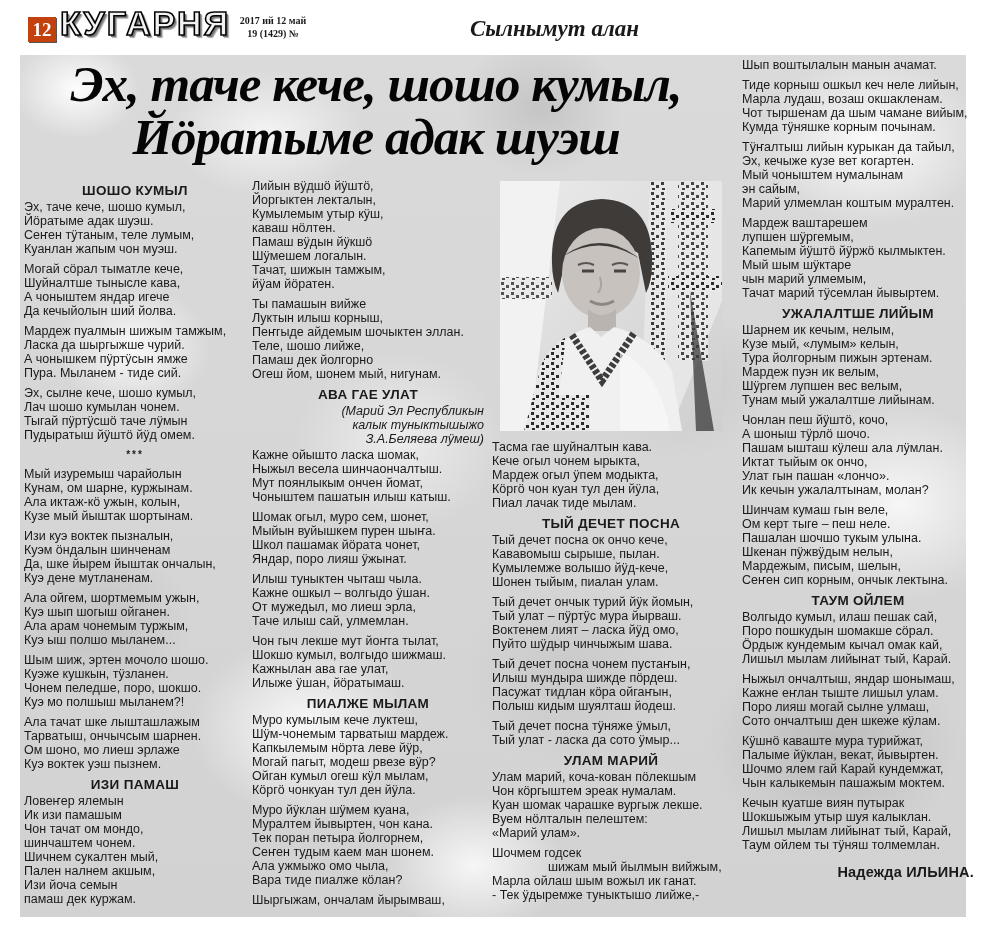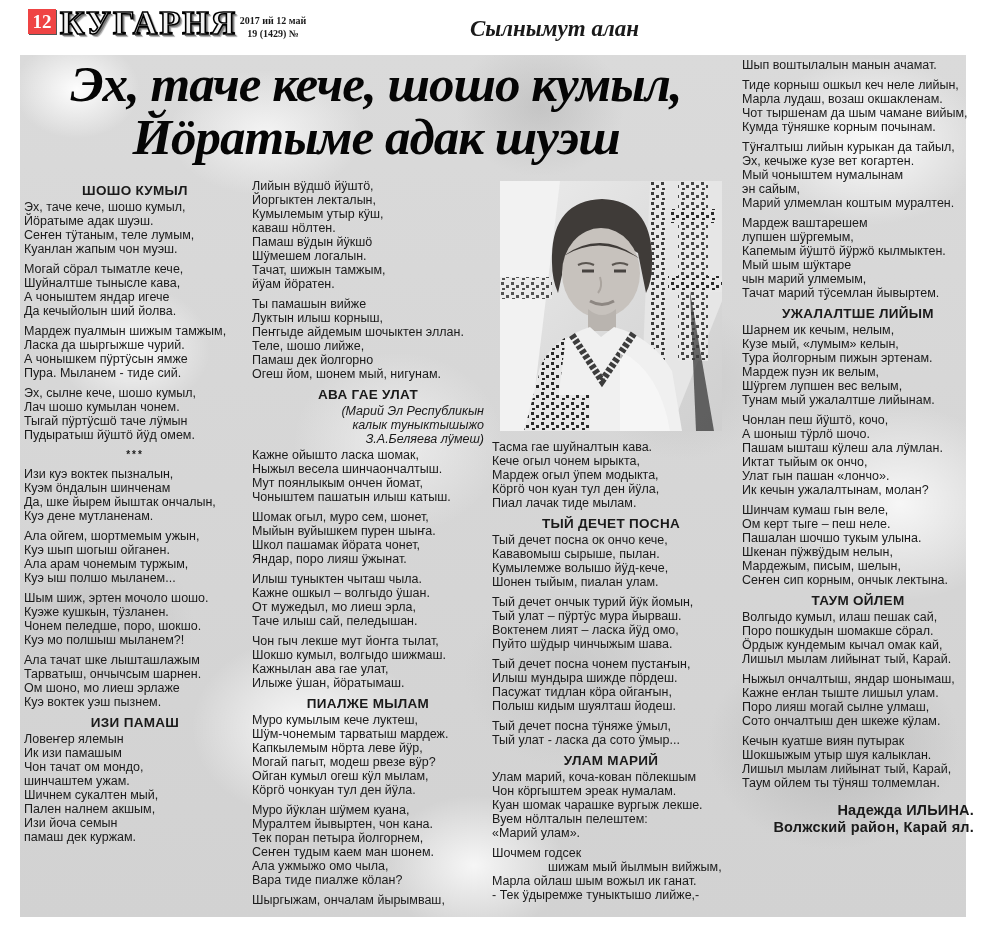--- a/index.html
+++ b/index.html
@@ -3,28 +3,28 @@
 <meta charset="utf-8">
 <style>
   html,body{margin:0;padding:0;background:#ffffff;}
   .page{
     position:relative;width:986px;height:949px;background:#ffffff;overflow:hidden;
     font-family:"Liberation Sans",sans-serif;color:#1a1a1a;
   }
   
   .hdr{position:absolute;left:0;top:0;width:986px;height:52px;background:#fff;}
   .pagenum{
-    position:absolute;left:28px;top:9px;width:28px;height:25px;background:#ef4444;
+    position:absolute;left:28px;top:17px;width:28px;height:25px;background:#c2410c;
     color:#fff;font-family:"Liberation Serif",serif;font-weight:bold;font-size:19px;
     display:flex;align-items:center;justify-content:center;
     box-shadow:1px 1px 0 #555;
   }
   .masthead{
     position:absolute;left:60px;top:4px;
-    font-family:Liberation Serif, serif;font-weight:bold;font-size:34px;letter-spacing:2px;
+    font-family:Liberation Sans, sans-serif;font-weight:bold;font-size:34px;letter-spacing:2px;
     color:#f2f2f2;-webkit-text-stroke:1.6px #000;
     text-shadow:2px 2px 0 #777, 3px 3px 1px #aaa;
     white-space:nowrap;
   }
   .dateblock{
     position:absolute;left:213px;top:14px;width:120px;
     font-family:"Liberation Serif",serif;font-weight:bold;font-size:10px;line-height:13px;
     text-align:center;white-space:nowrap;
   }
   .section-title{
@@ -117,20 +117,26 @@
         <div class="line">Пура. Мыланем - тиде сий.</div>
       </div>
       <div class="stanza">
         <div class="line">Эх, сылне кече, шошо кумыл,</div>
         <div class="line">Лач шошо кумылан чонем.</div>
         <div class="line">Тыгай пӱртӱсшö таче лӱмын</div>
         <div class="line">Пудыратыш йӱштö йӱд омем.</div>
       </div>
       <div class="stars">***</div>
       <div class="stanza">
+        <div class="line">Мый изуремыш чарайолын</div>
+        <div class="line">Кунам, ом шарне, куржынам.</div>
+        <div class="line">Ала иктаж-кö ужын, колын,</div>
+        <div class="line">Кузе мый йыштак шортынам.</div>
+      </div>
+      <div class="stanza">
         <div class="line">Изи куэ воктек пызналын,</div>
         <div class="line">Куэм öндалын шинченам</div>
         <div class="line">Да, шке йырем йыштак ончалын,</div>
         <div class="line">Куэ дене мутланенам.</div>
       </div>
       <div class="stanza">
         <div class="line">Ала ойгем, шортмемым ужын,</div>
         <div class="line">Куэ шып шогыш ойганен.</div>
         <div class="line">Ала арам чонемым туржым,</div>
         <div class="line">Куэ ыш полшо мыланем...</div>
@@ -145,21 +151,21 @@
         <div class="line">Ала тачат шке лышташлажым</div>
         <div class="line">Тарватыш, ончычсым шарнен.</div>
         <div class="line">Ом шоно, мо лиеш эрлаже</div>
         <div class="line">Куэ воктек уэш пызнем.</div>
       </div>
       <div class="poem-h">ИЗИ ПАМАШ</div>
       <div class="stanza">
         <div class="line">Ловеҥер ялемын</div>
         <div class="line">Ик изи памашым</div>
         <div class="line">Чон тачат ом мондо,</div>
-        <div class="line r">шинчаштем ужам.</div>
+        <div class="line r">шинчаштем чонем.</div>
         <div class="line">Шичнем сукалтен мый,</div>
         <div class="line">Пален налнем акшым,</div>
         <div class="line">Изи йоча семын</div>
         <div class="line r">памаш дек куржам.</div>
       </div>
     </div>
   <div class="col col2">
       <div class="stanza">
         <div class="line">Лийын вӱдшö йӱштö,</div>
         <div class="line">Йоргыктен лекталын,</div>
@@ -193,21 +199,21 @@
       <div class="stanza">
         <div class="line">Шомак огыл, муро сем, шонет,</div>
         <div class="line">Мыйын вуйышкем пурен шыҥа.</div>
         <div class="line">Школ пашамак йöрата чонет,</div>
         <div class="line">Яндар, поро лияш ӱжынат.</div>
       </div>
       <div class="stanza">
         <div class="line">Илыш туныктен чыташ чыла.</div>
         <div class="line">Кажне ошкыл – волгыдо ӱшан.</div>
         <div class="line">От мужедыл, мо лиеш эрла,</div>
-        <div class="line">Таче илыш сай, пеледышан.</div>
+        <div class="line">Таче илыш сай, улмемлан.</div>
       </div>
       <div class="stanza">
         <div class="line">Чон гыч лекше мут йоҥга тылат,</div>
         <div class="line">Шокшо кумыл, волгыдо шижмаш.</div>
         <div class="line">Кажнылан ава гае улат,</div>
         <div class="line">Илыже ӱшан, йöратымаш.</div>
       </div>
       <div class="poem-h">ПИАЛЖЕ МЫЛАМ</div>
       <div class="stanza">
         <div class="line">Муро кумылым кече луктеш,</div>
@@ -383,24 +389,29 @@
         <div class="line">Öрдыж кундемым кычал омак кай,</div>
         <div class="line">Лишыл мылам лийынат тый, Карай.</div>
       </div>
       <div class="stanza">
         <div class="line">Ныжыл ончалтыш, яндар шонымаш,</div>
         <div class="line">Кажне еҥлан тыште лишыл улам.</div>
         <div class="line">Поро лияш могай сылне улмаш,</div>
         <div class="line">Сото ончалтыш ден шкеже кӱлам.</div>
       </div>
       <div class="stanza">
+        <div class="line">Кӱшнö каваште мура турийжат,</div>
+        <div class="line">Палыме йӱклан, векат, йывыртен.</div>
+        <div class="line">Шочмо ялем гай Карай кундемжат,</div>
+        <div class="line">Чын калыкемын пашажым моктем.</div>
+      </div>
+      <div class="stanza">
         <div class="line">Кечын куатше виян путырак</div>
         <div class="line">Шокшыжым утыр шуя калыклан.</div>
         <div class="line">Лишыл мылам лийынат тый, Карай,</div>
         <div class="line">Таум ойлем ты тӱняш толмемлан.</div>
       </div>
       <div class="stanza sig">
         <div class="line">Надежда ИЛЬИНА.</div>
-        <div class="line">Волжский район, Карай  ял.</div>
       </div>
     </div>
 
 </div>
 
 </body></html>

